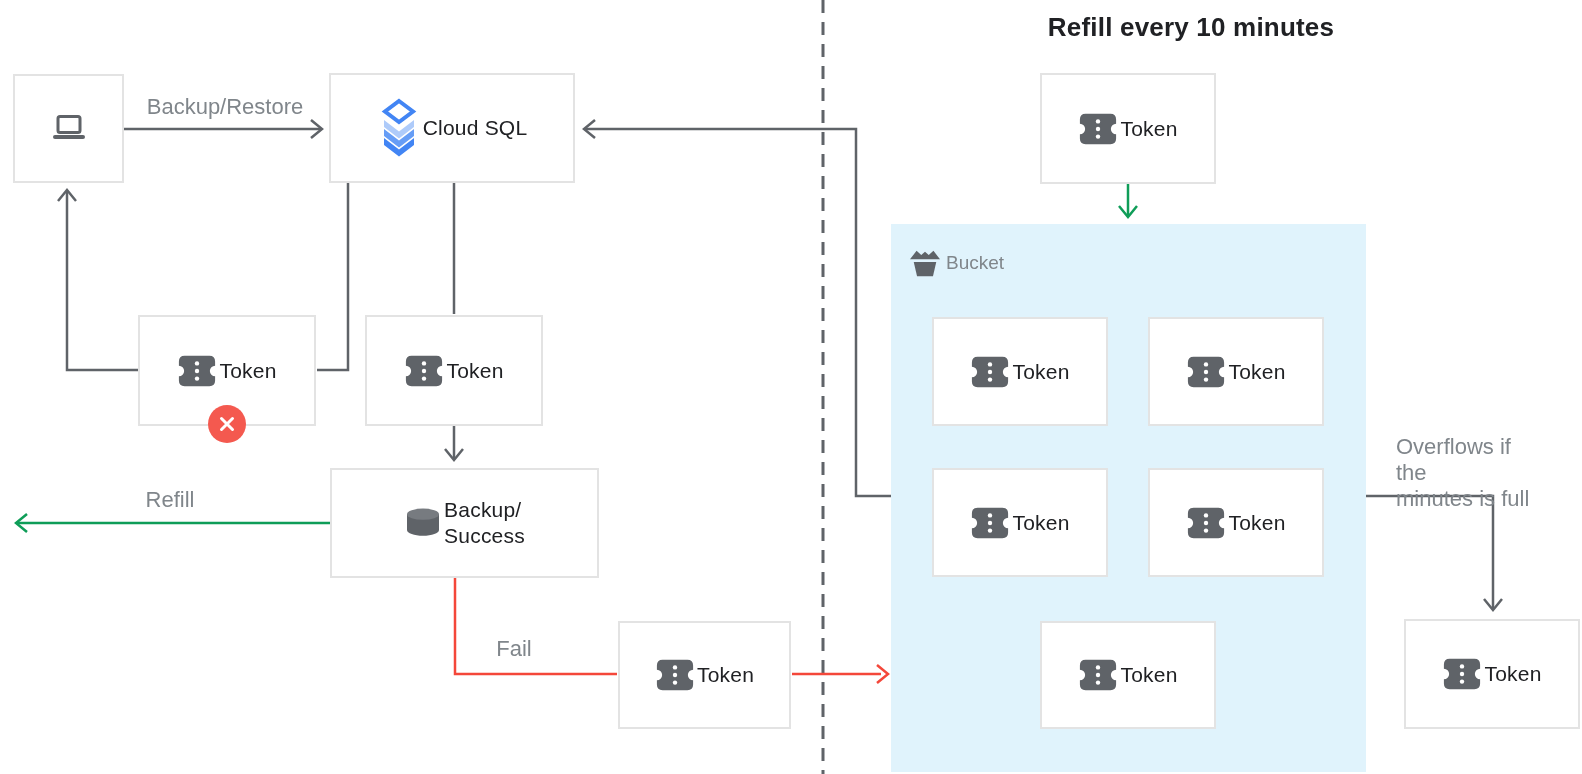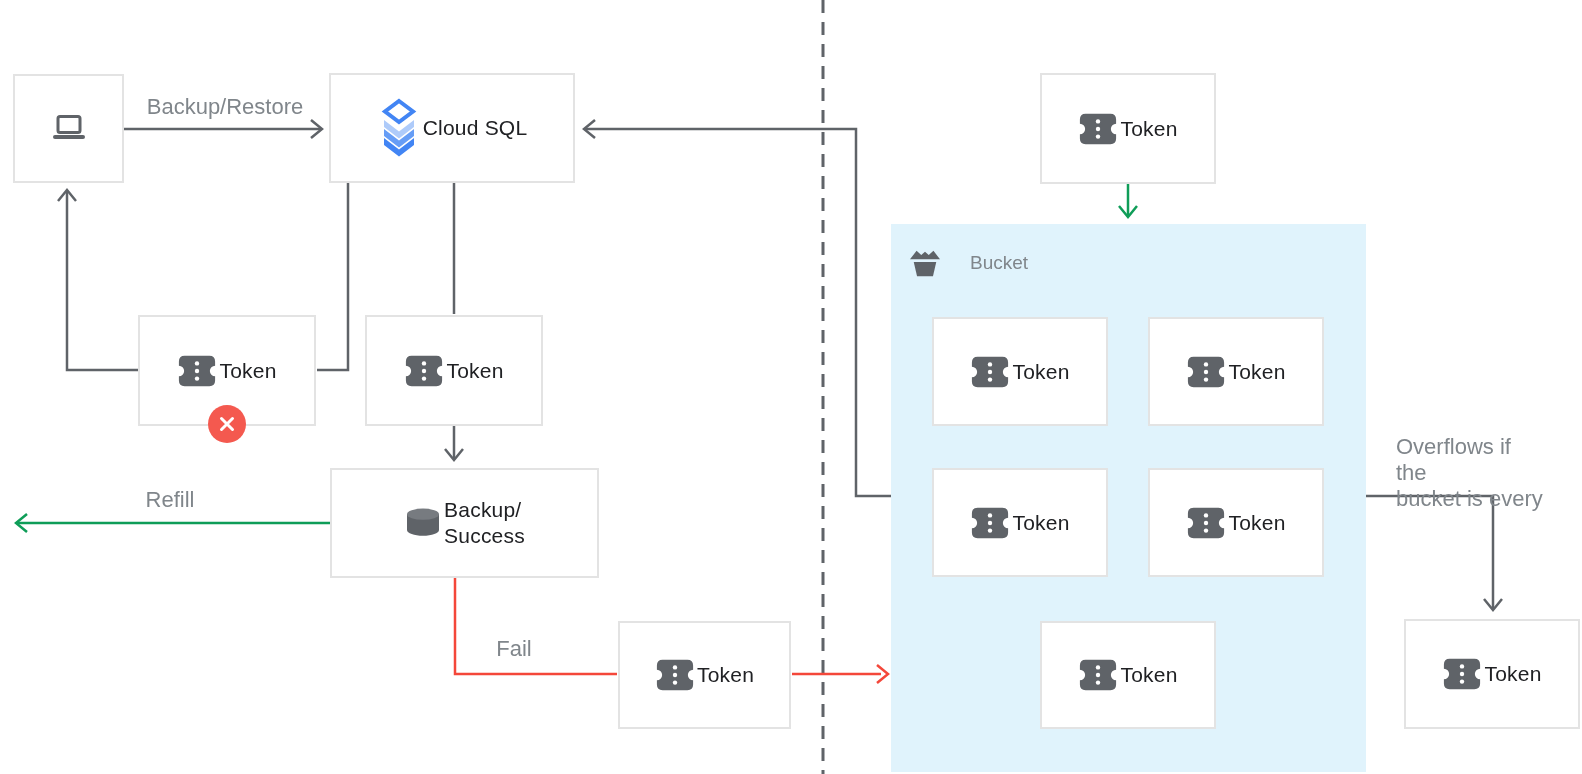--- a/index.html
+++ b/index.html
@@ -21,21 +21,21 @@
   .node{position:absolute;background:#fff;border:2px solid var(--node-border);
         display:flex;align-items:center;justify-content:center;gap:2px}
   .bucket{position:absolute;left:891px;top:224px;width:475px;height:548px;background:var(--bucket-fill)}
   .node-label{font-size:21px;color:var(--text-dark);letter-spacing:.2px}
   .node-label.two-line{line-height:1.25}
   .lbl{position:absolute;font-size:22px;color:var(--text-gray);white-space:nowrap}
   .lbl.centered{transform:translateX(-50%)}
   .lbl.two-line{line-height:26px;white-space:normal;width:150px}
   .diagram-title{position:absolute;left:1191px;top:12px;transform:translateX(-50%);
         font-size:26px;font-weight:bold;color:var(--text-dark);white-space:nowrap;letter-spacing:.2px}
-  .bucket-head{position:absolute;left:908px;top:248px;display:flex;align-items:center;gap:28px}
+  .bucket-head{position:absolute;left:908px;top:248px;display:flex;align-items:center;gap:4px}
   .bucket-head .lbl-inline{font-size:19px;color:var(--text-gray)}
   .x-badge{position:absolute;left:50%;bottom:-19px;transform:translateX(-50%);
         width:38px;height:38px;border-radius:50%;background:var(--badge-red);
         display:flex;align-items:center;justify-content:center}
   .icon-dark-fill{fill:var(--icon-dark)}
   .icon-dark-stroke{stroke:var(--icon-dark);fill:none}
 </style>
 </head>
 <body>
 
@@ -90,26 +90,27 @@
 
   <div class="bucket"></div>
   <div class="bucket-head">
     <svg width="34" height="30" viewBox="0 0 36 32">
       <path class="icon-dark-fill" d="M2 12 L9 3 L14 7.5 L18 4 L22 7.5 L27 3 L34 12 Z"></path>
       <path class="icon-dark-fill" d="M6 15 H30 L26.5 30 H9.5 Z"></path>
     </svg>
     <span class="lbl-inline">Bucket</span>
   </div>
 
+  <div class="diagram-title">Refill every 10 minutes</div>
   <div class="lbl centered" style="left:225px;top:94px">Backup/Restore</div>
   <div class="lbl centered" style="left:170px;top:487px">Refill</div>
   <div class="lbl centered" style="left:514px;top:636px">Fail</div>
   <div class="lbl two-line" style="left:1396px;top:434px">
     <span>Overflows if the</span><br>
-    <span>bucket is every</span>
+    <span>minutes is full</span>
   </div>
 
   <div class="node" style="left:13px;top:74px;width:111px;height:109px">
     <svg width="40" height="30" viewBox="0 0 40 30">
       <rect class="icon-dark-stroke" x="9" y="2.5" width="22" height="16" rx="2" stroke-width="3"></rect>
       <rect class="icon-dark-fill" x="4" y="21" width="32" height="4" rx="2"></rect>
     </svg>
   </div>
 
   <div class="node" style="left:329px;top:73px;width:246px;height:110px">

